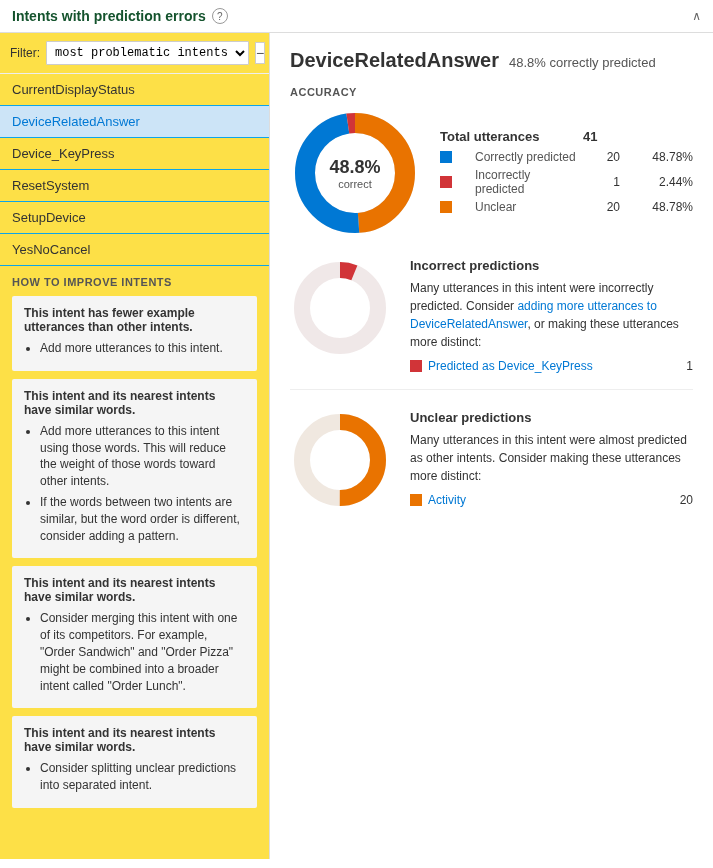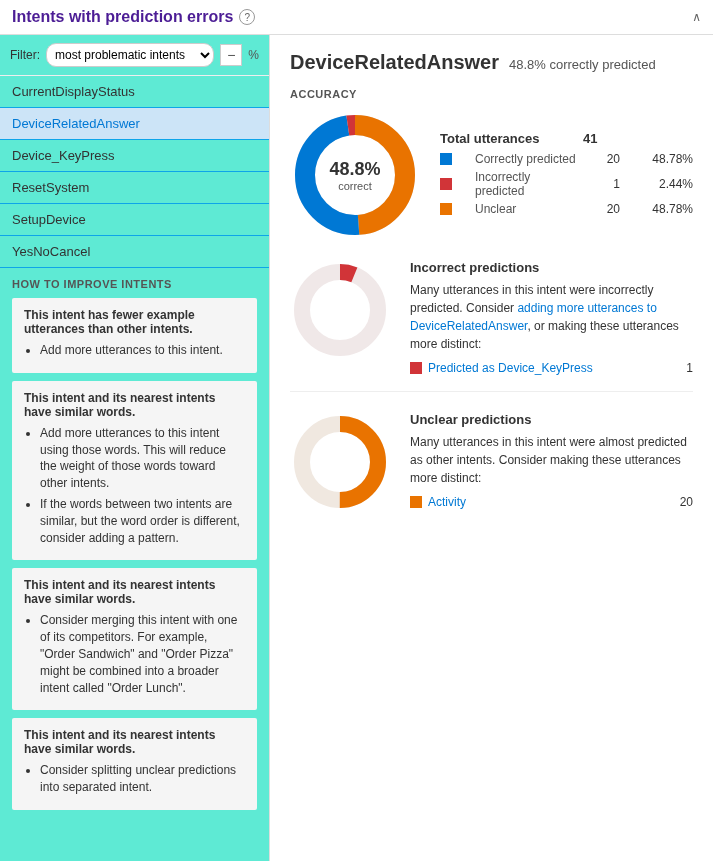--- a/index.html
+++ b/index.html
@@ -1,29 +1,29 @@
 <!DOCTYPE html>
 <html><head>
   <meta charset="utf-8">
   <style>
     * { box-sizing: border-box; margin: 0; padding: 0; }
     body { font-family: 'Segoe UI', Arial, sans-serif; font-size: 13px; color: #333; background: #fff; width: 713px; min-height: 868px; }
 
     .header { display: flex; justify-content: space-between; align-items: center; padding: 8px 12px; border-bottom: 1px solid #ddd; background: #fff; }
-    .header-title { font-size: 16px; font-weight: 600; color: #4c1d95; }
+    .header-title { font-size: 14px; font-weight: 600; color: #14532d; }
     .header-help { display: inline-flex; align-items: center; justify-content: center; width: 16px; height: 16px; border-radius: 50%; border: 1px solid #999; font-size: 10px; color: #666; cursor: pointer; margin-left: 6px; }
     .header-collapse { cursor: pointer; color: #666; font-size: 12px; }
 
     .main-container { display: flex; height: calc(868px - 42px); }
 
     
-    .sidebar { width: 270px; border-right: 1px solid #ddd; background: #5eead4; flex-shrink: 0; overflow-y: auto; }
+    .sidebar { width: 270px; border-right: 1px solid #ddd; background: #fde047; flex-shrink: 0; overflow-y: auto; }
     .filter-bar { display: flex; align-items: center; padding: 8px 10px; border-bottom: 1px solid #eee; gap: 6px; }
     .filter-label { font-size: 12px; color: #333; }
-    .filter-select { flex: 1; border: 1px solid #ccc; border-radius: 10px; font-size: 12px; padding: 2px 4px; height: 24px; background: #fff; }
+    .filter-select { flex: 1; border: 1px solid #ccc; border-radius: 1px; font-size: 12px; padding: 2px 4px; height: 24px; background: #fff; font-family: Liberation Mono, monospace; }
     .filter-minus { width: 22px; height: 22px; border: 1px solid #ccc; background: #fff; display: flex; align-items: center; justify-content: center; cursor: pointer; font-size: 14px; color: #555; }
     .filter-pct { font-size: 12px; color: #555; }
 
     .sidebar-list { list-style: none; }
     .sidebar-item { padding: 8px 12px; cursor: pointer; font-size: 13px; color: #0078d4; border-bottom: 1px solid #0ea5e9; }
     .sidebar-item.active { background: #cce4f7; color: #0078d4; font-weight: 500; }
     .sidebar-item.inactive { color: #333; }
 
     .improve-section { padding: 10px 12px; }
     .improve-title { font-size: 11px; font-weight: 700; color: #555; text-transform: uppercase; letter-spacing: 0.5px; margin-bottom: 8px; }

